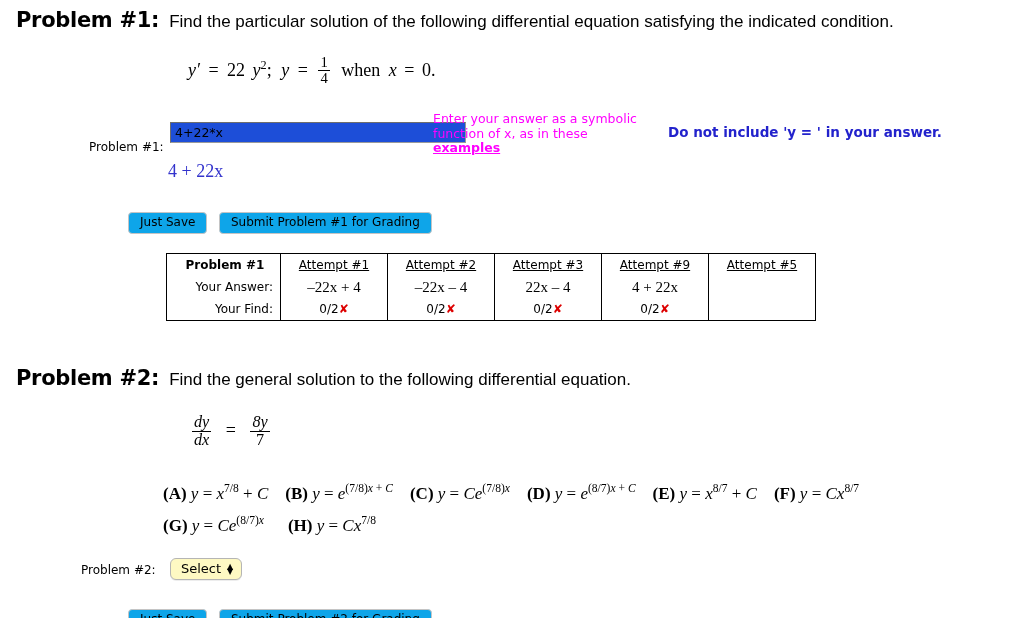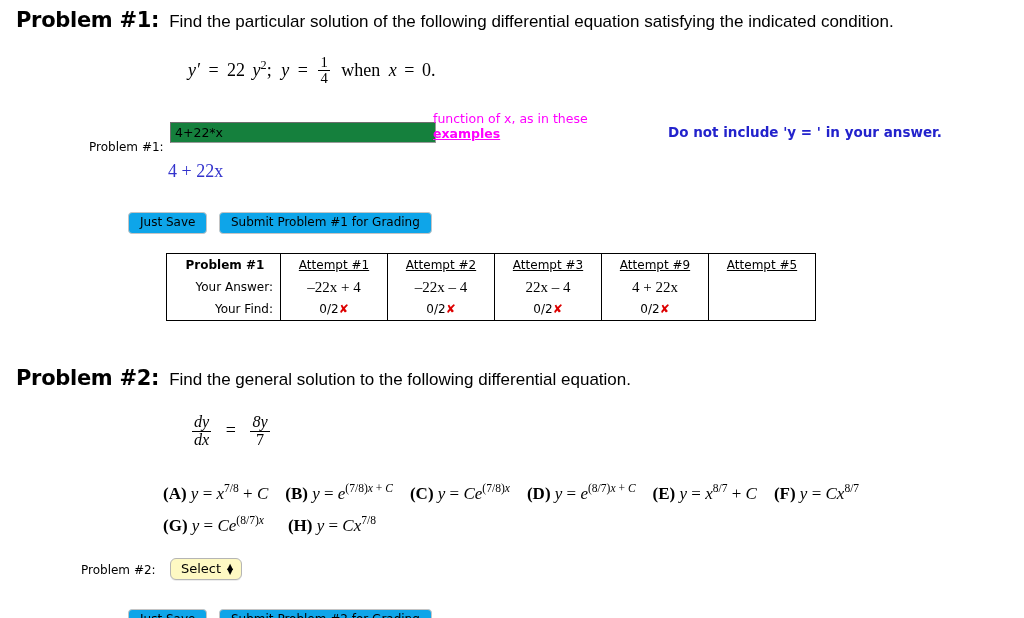--- a/index.html
+++ b/index.html
@@ -58,27 +58,27 @@
   .frac .den { display: block; border-top: 1.3px solid #000; padding: 0 2px; }
   .op { padding: 0 4px; }
 
   
   .sm-label {
     font-family: "DejaVu Sans", sans-serif;
     font-size: 12px;
     white-space: nowrap;
   }
   .ans-input {
-    width: 266px;
+    width: 296px;
     height: 21px;
     box-sizing: border-box;
     border: 1px solid #9a9a9a;
     border-top-color: #6e6e6e;
     border-left-color: #6e6e6e;
-    background: #15803d;
+    background: #1d4ed8;
     font-family: "DejaVu Sans", sans-serif;
     font-size: 12.5px;
     padding: 1px 4px;
     color: #000;
     outline: none;
   }
   .hint-pink {
     font-family: "DejaVu Sans", sans-serif;
     font-size: 12.5px;
     color: #ff00ff;
@@ -201,20 +201,21 @@
   <span class="mi" style="margin-left:4px;">x</span>
   <span style="padding:0 3px;">=</span>
   <span>0.</span>
 </div>
 
 <div class="abs sm-label" style="left:89px; top:140px;">Problem #1:</div>
 
 <input class="abs ans-input" style="left: 170px; top: 122px;" type="text" value="4+22*x">
 
 <div class="abs hint-pink" style="left:433px; top:112px;">
+  <div>Enter your answer as a symbolic</div>
   <div>function of x, as in these</div>
   <a href="#">examples</a>
 </div>
 
 <div class="abs hint-blue" style="left:668px; top:124px;">Do not include 'y = ' in your answer.</div>
 
 <div class="abs preview-blue" style="left:168px; top:161px;">4 + 22x</div>
 
 <button class="abs btn" style="left:128px; top:212px;">Just Save</button>
 <button class="abs btn" style="left:219px; top:212px;">Submit Problem #1 for Grading</button>

